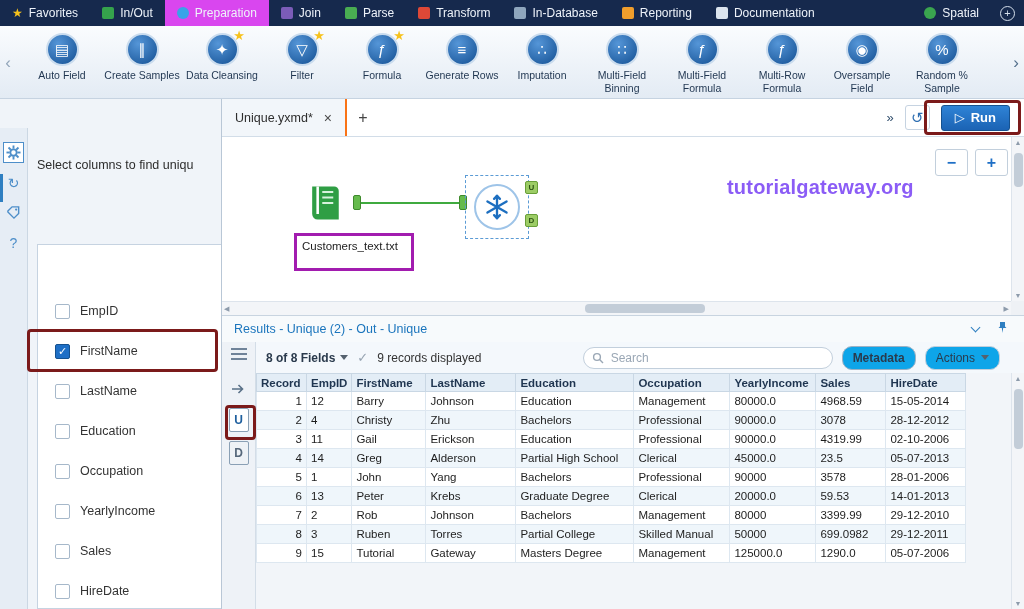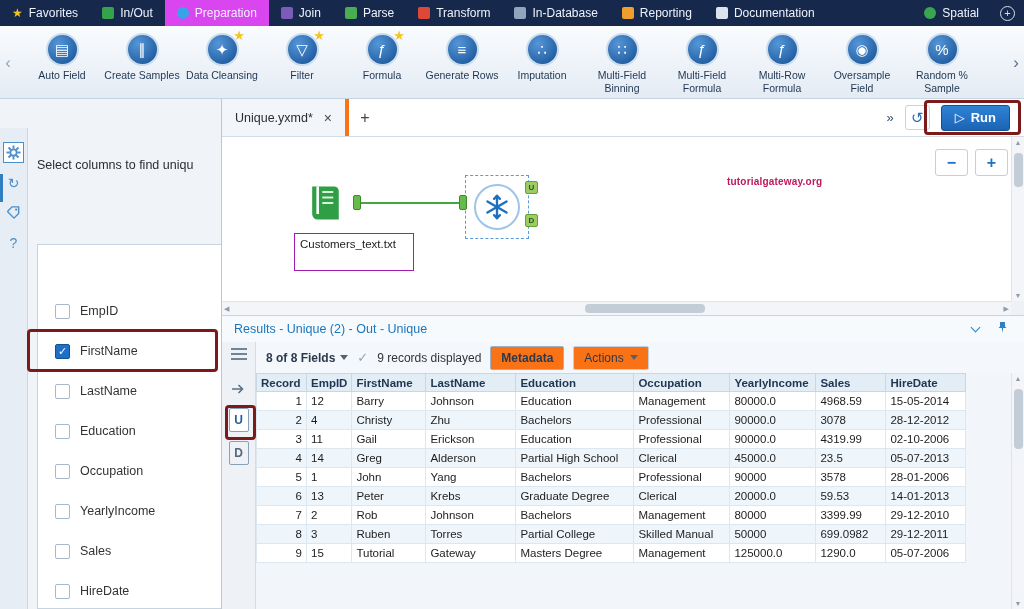--- a/index.html
+++ b/index.html
@@ -50,38 +50,38 @@
 .prompt{position:absolute;top:30px;left:9px;right:0;font-size:12.5px;color:#2c2c2c;white-space:nowrap;overflow:hidden}
 .section-label{position:absolute;top:92px;left:9px;right:6px;font-size:12.5px;color:#2c2c2c;padding-bottom:6px;border-bottom:1px solid #cbd7e3}
 .column-list{position:absolute;top:116px;left:9px;right:0;bottom:0;background:#fff;border:1px solid #c6d3e1;border-right:none;padding-top:46px}
 .col-row{height:40px;display:flex;align-items:center;gap:10px;padding-left:17px}
 .cbx{width:15px;height:15px;border:1px solid #a6b8ca;background:#fff;display:flex;align-items:center;justify-content:center;font-size:11px;color:#fff;flex:none;border-radius:2px}
 .cbx.checked{background:#1e6fc6;border-color:#15518f}
 .col-label{font-size:12.5px;color:#333}
 
 
 .tabbar{position:absolute;top:99px;left:222px;right:0;height:38px;background:#fff;border-bottom:1px solid #d2dde8;display:flex;align-items:center}
-.doc-tab{height:100%;display:flex;align-items:center;gap:11px;padding:16px 13px;border-right:4px solid #f97316;font-size:12.5px;color:#2d2d2d;background:#f2f6fa}
+.doc-tab{height:100%;display:flex;align-items:center;gap:11px;padding:16px 13px;border-right:2px solid #f97316;font-size:12.5px;color:#2d2d2d;background:#f2f6fa}
 .tab-close{color:#4a4a4a;font-size:14px;line-height:1}
 .tab-add{width:32px;height:100%;display:flex;align-items:center;justify-content:center;font-size:16px;color:#444}
 .tab-right{margin-left:auto;display:flex;align-items:center;gap:11px;padding-right:14px}
 .dbl-chev{color:#33506e;font-size:13px}
 .hist-ico{width:25px;height:25px;border:1px solid #c6d3e1;border-radius:3px;display:flex;align-items:center;justify-content:center;color:#2f6fb2;font-size:15px;background:#fff}
 .run-btn{height:26px;padding:0 13px;background:linear-gradient(#2f83d6,#1b63b4);color:#fff;border-radius:3px;display:flex;align-items:center;gap:6px;font-size:13px;font-weight:bold;border:1px solid #15518f}
 
 
 .canvas{position:absolute;top:137px;left:222px;right:0;height:178px;background:#fff}
 .cv-input{position:absolute;left:74px;top:38px;width:58px;height:56px;display:flex;align-items:center;justify-content:center}
 .cv-anchor{position:absolute;width:8px;height:15px;background:#66bb4d;border:1px solid #3e8a2c;border-radius:2px}
 .cv-wire{position:absolute;left:139px;top:65px;width:104px;height:2px;background:#3faa3f}
 .cv-unique{position:absolute;left:243px;top:38px;width:64px;height:64px;border:1.5px dashed #5b9bd5;display:flex;align-items:center;justify-content:center}
 .cv-unique-circle{width:46px;height:46px;border-radius:50%;background:#fff;border:2px solid #9ec4e8;display:flex;align-items:center;justify-content:center}
 .cv-out{position:absolute;width:13px;height:13px;background:#9ccc65;border:1px solid #689f38;border-radius:2px;color:#2c5412;font-size:8px;font-weight:bold;display:flex;align-items:center;justify-content:center;line-height:1}
-.cv-caption{position:absolute;left:72px;top:96px;width:120px;height:38px;background:#fff;border:1px solid #a21caf;font-size:11.5px;line-height:1.4;padding:2px 5px;color:#1d1d1d;word-break:break-all}
-.cv-watermark{position:absolute;left:505px;top:39px;font-size:10px;font-weight:bold;color:#be185d;letter-spacing:.2px}
+.cv-caption{position:absolute;left:72px;top:96px;width:120px;height:38px;background:#fff;border:3px solid #a21caf;font-size:11.5px;line-height:1.4;padding:2px 5px;color:#1d1d1d;word-break:break-all}
+.cv-watermark{position:absolute;left:505px;top:39px;font-size:20px;font-weight:bold;color:#8b5cf6;letter-spacing:.2px}
 .zoom-btn{position:absolute;top:12px;width:33px;height:27px;background:#fff;border:1px solid #c2cfdc;border-radius:3px;color:#1e6fc6;font-size:16px;font-weight:bold;display:flex;align-items:center;justify-content:center;line-height:1}
 
 
 .sb-v{position:absolute;top:0;right:0;bottom:14px;width:13px;background:#f3f5f8;border-left:1px solid #dde4ec;display:flex;flex-direction:column;align-items:center;justify-content:space-between;padding:2px 0}
 .sb-h{position:absolute;left:0;right:13px;bottom:0;height:14px;background:#f3f5f8;border-top:1px solid #dde4ec;display:flex;align-items:center;justify-content:space-between;padding:0 2px}
 .sb-arrow{color:#8d9bab;font-size:7px;line-height:1}
 .sb-thumb-v{position:absolute;top:16px;left:2px;width:9px;height:34px;background:#c3cdd8;border-radius:4px}
 .sb-thumb-h{position:absolute;left:46%;top:2px;height:9px;width:120px;background:#c3cdd8;border-radius:4px}
 .sb-corner{position:absolute;right:0;bottom:0;width:13px;height:14px;background:#eef1f5}
 
@@ -91,21 +91,21 @@
 .res-header .right{margin-left:auto;display:flex;gap:18px;align-items:center;color:#2f7fc1;padding-right:4px}
 .res-toolbar{height:31px;display:flex;align-items:center;gap:9px;padding:0 24px 0 44px}
 .res-fields{font-weight:bold;color:#2a3a4c;display:flex;align-items:center;gap:5px}
 .caret{width:0;height:0;border-left:4px solid transparent;border-right:4px solid transparent;border-top:5px solid #55616e;display:inline-block}
 .res-check{color:#96a3b1;font-size:13px}
 .res-records{color:#333}
 .search-wrap{position:relative;margin-left:auto}
 .search-wrap input{width:250px;height:22px;border:1px solid #c2cfdc;border-radius:12px;padding:0 8px 0 27px;font-size:12px;color:#333;background:#fff;outline:none;font-family:inherit}
 .search-wrap input::placeholder{color:#9aa7b5}
 .search-ico{position:absolute;left:9px;top:5px}
-.btn{height:24px;background:#f97316;border:1px solid #9db1c4;border-radius:2px;padding:0 10px;font-size:12px;font-weight:bold;color:#2a3a4c;display:flex;align-items:center;gap:6px}
+.btn{height:24px;background:#0ea5e9;border:1px solid #9db1c4;border-radius:10px;padding:0 10px;font-size:12px;font-weight:bold;color:#2a3a4c;display:flex;align-items:center;gap:6px}
 .btn.light{font-weight:normal;border-color:#c2cfdc}
 .res-strip{position:absolute;left:0;top:26px;bottom:0;width:34px;background:#eef2f7;border-right:1px solid #d3dde7;display:flex;flex-direction:column;align-items:center;padding-top:6px}
 .ico-rows{width:16px;height:12px;background:repeating-linear-gradient(#6f8399 0 2px,transparent 2px 5px)}
 .anchor-btn{width:20px;height:24px;background:#fff;border:1px solid #8aa0b5;border-radius:2px;color:#1e5f9e;font-weight:bold;font-size:12px;display:flex;align-items:center;justify-content:center}
 .anchor-btn.dim{color:#55677a;background:#eef2f6}
 .grid-wrap{position:absolute;left:34px;top:57px;right:13px;bottom:0;background:#f2f5f9;overflow:hidden}
 table.grid{border-collapse:collapse;table-layout:fixed;background:#fff;font-size:11.5px}
 .grid th{background:#e3edf6;border:1px solid #c9d7e4;font-weight:bold;color:#1f3550;height:18px;padding:0 4px;text-align:left;white-space:nowrap;overflow:hidden}
 .grid td{border:1px solid #dde7f0;height:19px;padding:0 4px;color:#1d1d1d;white-space:nowrap;overflow:hidden;background:#fff}
 .grid tr:nth-child(even) td{background:#eff6fb}
@@ -369,20 +369,29 @@
     </span>
   </div>
 
   <div class="res-toolbar">
     <span class="res-fields">
       <span>8 of 8 Fields</span>
       <span class="caret"></span>
     </span>
     <span class="res-check">✓</span>
     <span class="res-records">9 records displayed</span>
+    <span class="search-wrap">
+      <span class="search-ico">
+        <svg width="12" height="12" viewBox="0 0 12 12">
+            <circle cx="5" cy="5" r="3.4" fill="none" stroke="#9aa7b5" stroke-width="1.4"></circle>
+            <line x1="7.6" y1="7.6" x2="11" y2="11" stroke="#9aa7b5" stroke-width="1.4"></line>
+          </svg>
+      </span>
+      <input placeholder="Search" style="">
+    </span>
     <button class="btn">Metadata</button>
     <button class="btn light">
       <span>Actions</span>
       <span class="caret"></span>
     </button>
   </div>
 
   <div class="res-strip">
     <span class="ico-rows"></span>
     <span style="margin-top:22px">

